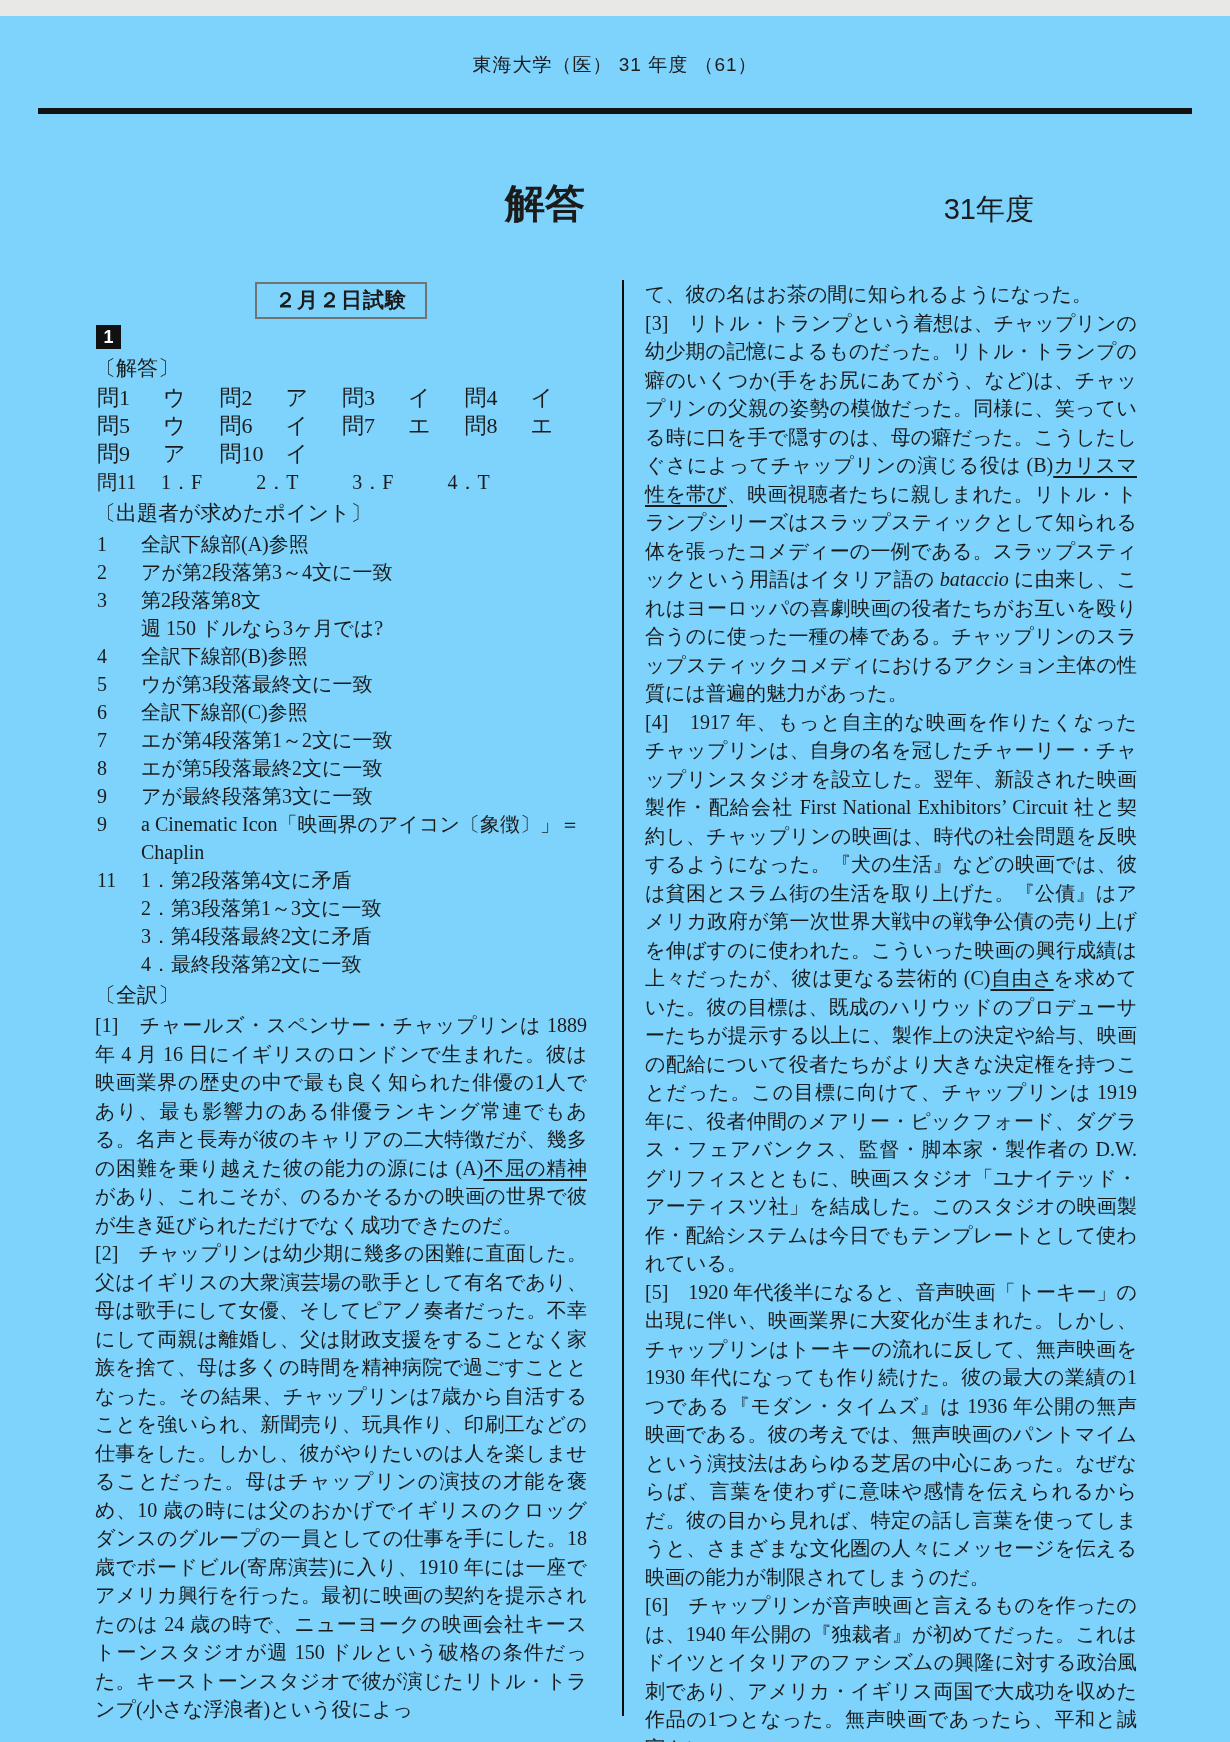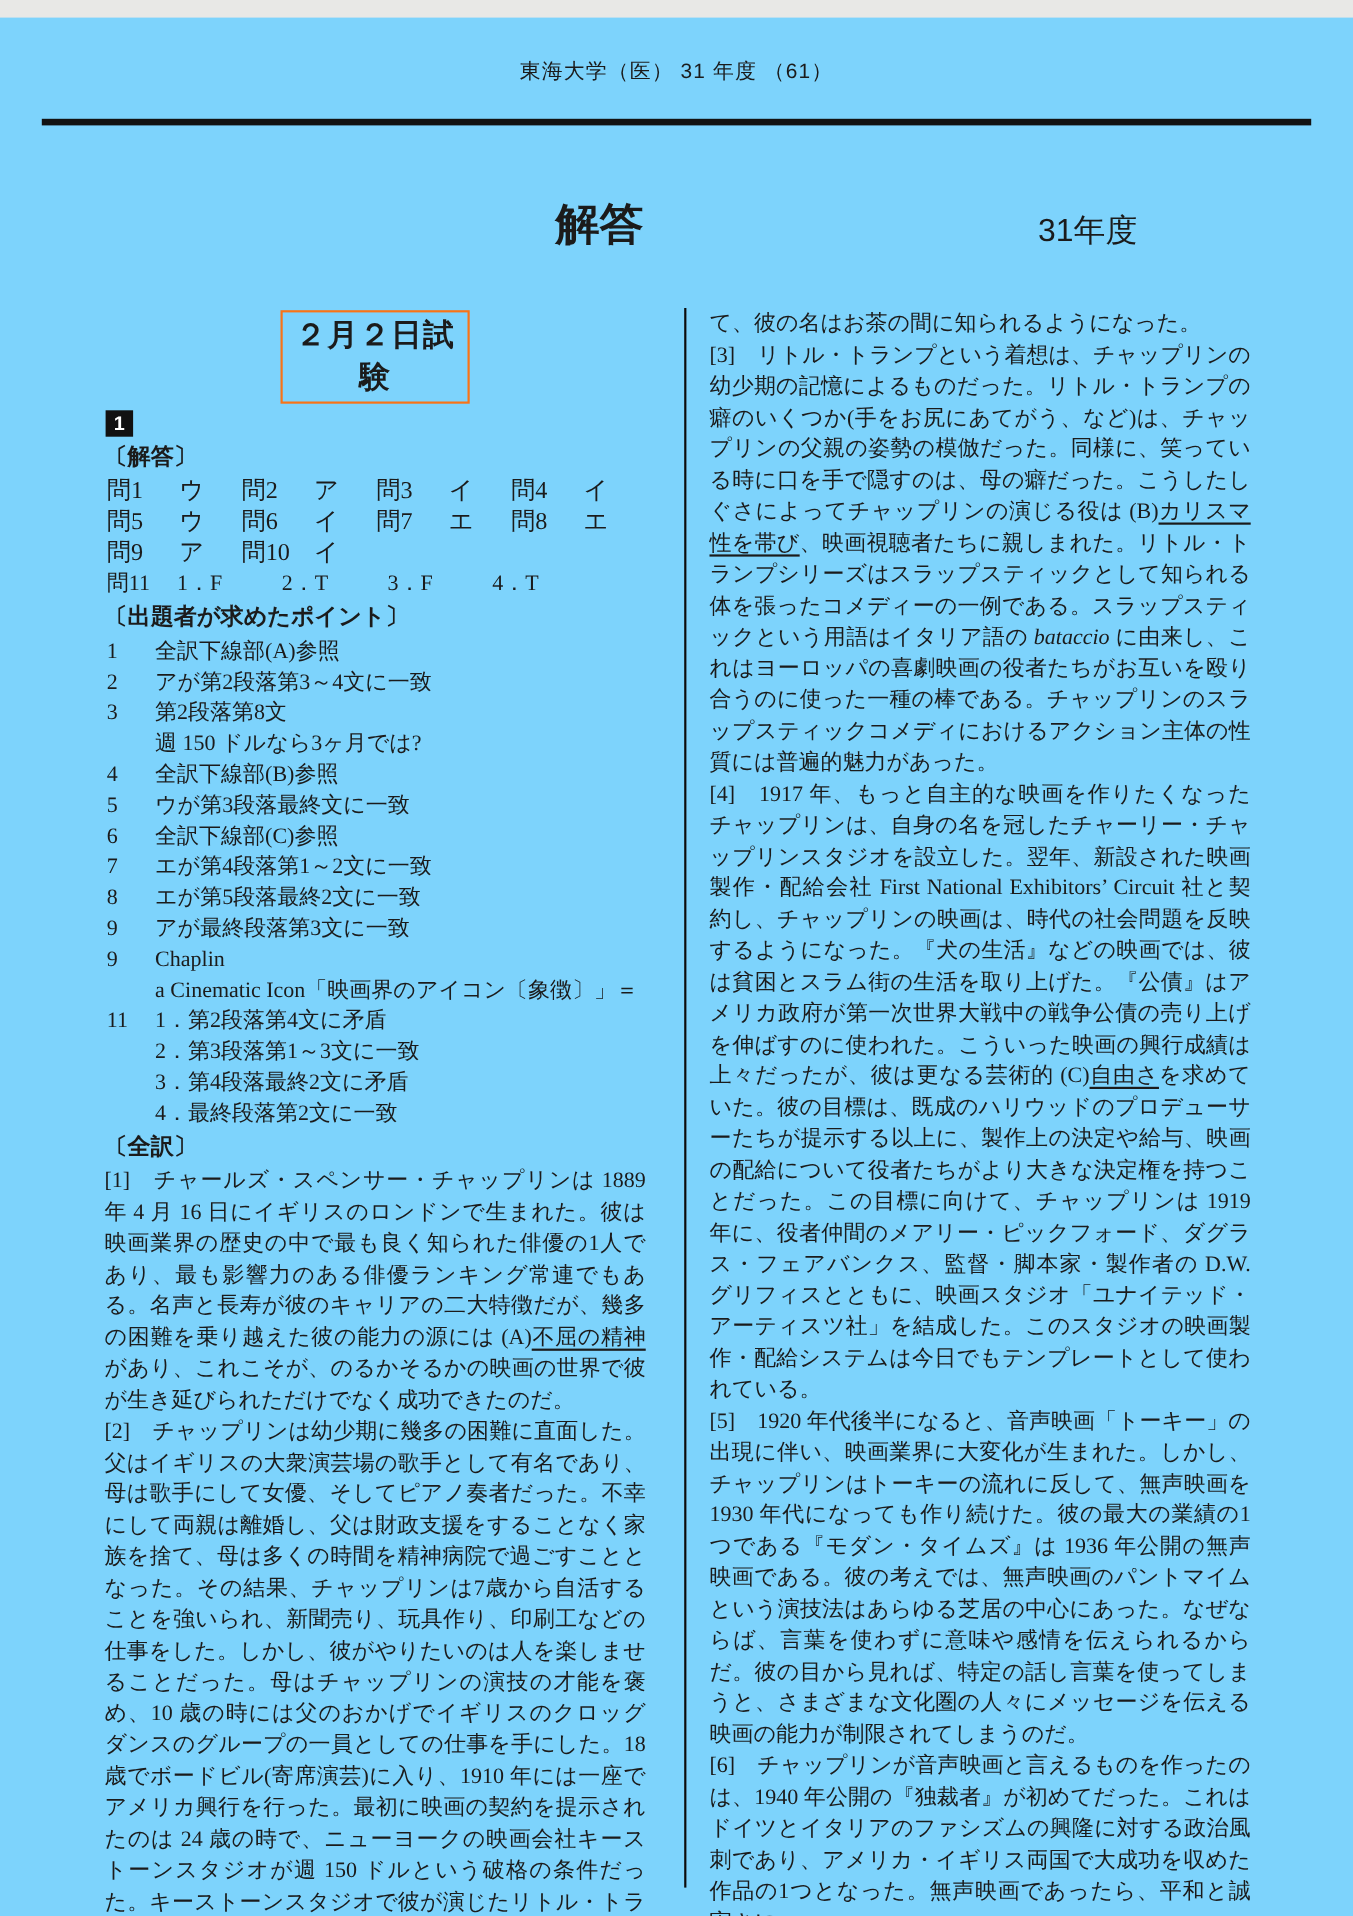--- a/index.html
+++ b/index.html
@@ -28,34 +28,34 @@
     position:absolute;top:174px;left:918px;width:116px;text-align:right;
     font-family:"Liberation Sans","DejaVu Sans",sans-serif;
     font-size:29px;font-weight:500;
   }
   .col-divider{position:absolute;top:264px;left:622px;width:2px;height:1436px;background:#0c0c0c;}
   .col{position:absolute;top:264px;width:492px;}
   .col.left{left:95px;}
   .col.right{left:645px;}
 
   .exam-box{
-    width:148px;margin:2px auto 6px auto;border:2px solid #f97316;
+    width:148px;margin:2px auto 6px auto;border:2px solid #737373;
     padding:2px 10px 3px 10px;text-align:center;
     font-family:"Liberation Sans","DejaVu Sans",sans-serif;
-    font-size:28px;font-weight:bold;letter-spacing:1px;
+    font-size:21px;font-weight:bold;letter-spacing:1px;
   }
   .sec-num{
     width:25px;height:24px;background:#111;color:#fff;margin:4px 0 4px 1px;
     display:flex;align-items:center;justify-content:center;
     font-family:"Liberation Sans","DejaVu Sans",sans-serif;
     font-size:18px;font-weight:bold;
   }
   .heading{
     font-family:"Liberation Sans","DejaVu Sans",sans-serif;
-    font-size:21px;font-weight:bold;line-height:29px;margin:2px 0 2px 0;
+    font-size:21px;font-weight:normal;line-height:29px;margin:2px 0 2px 0;
   }
   .ans-rows{margin:2px 0 0 2px;}
   .ans-row{display:grid;grid-template-columns:repeat(4,1fr);line-height:28px;font-size:22px;}
   .ans-pair{display:flex;}
   .ans-q{display:inline-block;min-width:46px;}
   .ans-a{display:inline-block;margin-left:20px;}
   .q11-row{display:flex;line-height:28px;font-size:20px;margin-left:2px;}
   .q11label{min-width:64px;}
   .q11-items{display:inline-flex;gap:54px;}
   .points{margin:3px 0 2px 2px;}
@@ -214,22 +214,22 @@
           <span class="pt-no">9</span>
           <span class="pt-lines">
 
           <span class="pt-line">アが最終段落第3文に一致</span>
           </span>
         </div>
         <div class="point">
           <span class="pt-no">9</span>
           <span class="pt-lines">
 
-          <span class="pt-line">Chaplin</span>
-            <span class="pt-line">a Cinematic Icon「映画界のアイコン〔象徴〕」＝</span>
+          <span class="pt-line">a Cinematic Icon「映画界のアイコン〔象徴〕」＝</span>
+            <span class="pt-line">Chaplin</span>
           </span>
         </div>
         <div class="point">
           <span class="pt-no">11</span>
           <span class="pt-lines">
 
           <span class="pt-line">1．第2段落第4文に矛盾</span>
             <span class="pt-line">2．第3段落第1～3文に一致</span>
             <span class="pt-line">3．第4段落最終2文に矛盾</span>
             <span class="pt-line">4．最終段落第2文に一致</span>

